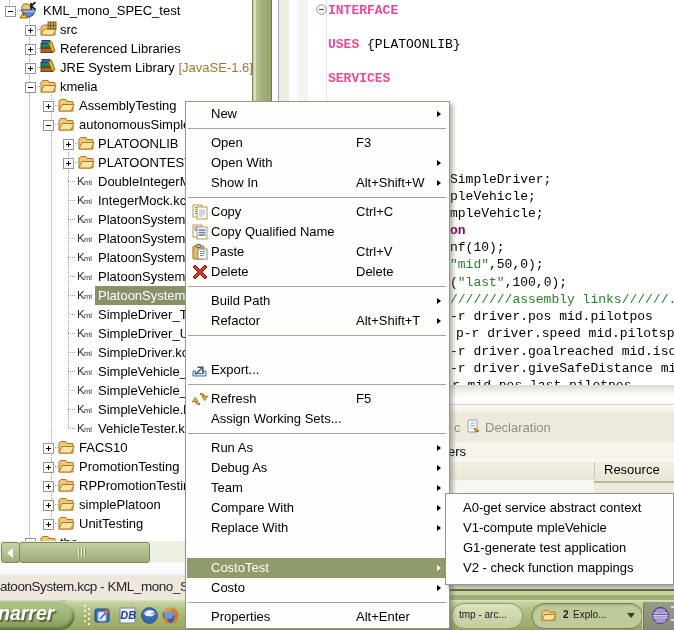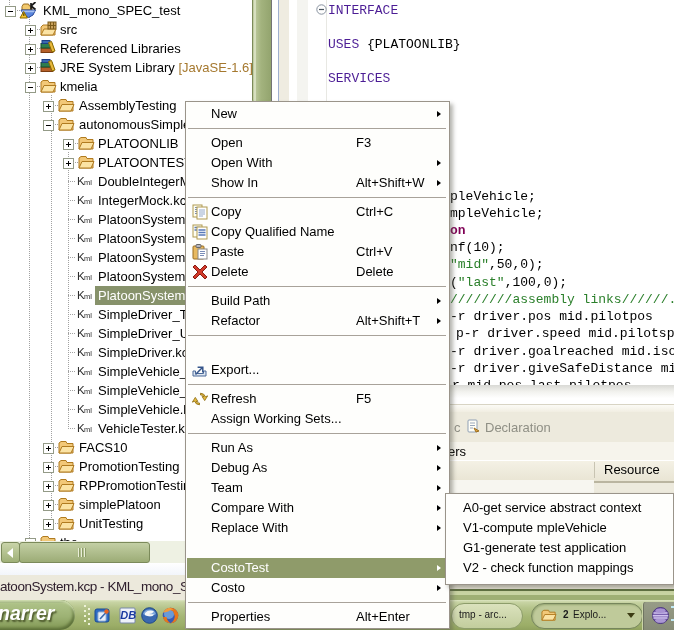--- a/index.html
+++ b/index.html
@@ -23,21 +23,21 @@
 #hsb{position:absolute;left:0;top:541px;width:272px;height:22px;background:#eef1e3}
 .sbtn{position:absolute;top:1px;width:17px;height:19px;background:linear-gradient(180deg,#c9d4a8,#9fb078);border:1px solid #7b8a5a;border-radius:3px;color:#fff;font-size:11px;line-height:17px;text-align:center}
 #hthumb{position:absolute;left:19px;top:1px;width:129px;height:19px;background:linear-gradient(180deg,#c3cfa4,#9cac76);border:1px solid #7b8a5a;border-radius:3px}
 #hthumb:before{content:"";position:absolute;left:58px;top:5px;width:9px;height:9px;background-image:repeating-linear-gradient(90deg,#e9eed8 0 1px,#8c9c68 1px 2px,transparent 2px 3px)}
 
 #editor{position:absolute;left:272px;top:0;width:402px;height:404px;background:#fff;overflow:hidden}
 #editor .blue{position:absolute;left:6px;top:0;width:1px;height:100%;background:#9fb0cf}
 #editor .ruler{position:absolute;left:7px;top:0;width:10px;height:100%;background:#efece1}
 #editor .numcol{position:absolute;left:25px;top:0;width:11px;height:100%;background:#f4f4f0}
 .code{position:absolute;font-family:"Liberation Mono",monospace;font-size:13px;line-height:17px;white-space:pre}
-.kw1{color:#4c1d95;font-weight:normal}
+.kw1{color:#ec4899;font-weight:bold}
 .kw2{color:#7F0055;font-weight:bold}
 .str{color:#2A7F2A}
 .com{color:#2A7F2A}
 #fadeline{position:absolute;left:0px;top:385px;width:402px;height:19px;background:linear-gradient(180deg,#d9d9d5,#f2f2ee 35%,#fff 70%)}
 
 .menu{position:absolute;background:#fefefc;border:1px solid #9a948a;box-shadow:3px 3px 4px rgba(90,90,80,.45)}
 .mi{position:absolute;left:1px;right:1px;height:20px;line-height:20px;font-size:13px;white-space:nowrap}
 .mi .t{position:absolute;left:24px}
 .mi .a{position:absolute;left:169px}
 .arr{position:absolute;right:7px;top:6.5px;width:0;height:0;border-left:4px solid #000;border-top:3.5px solid transparent;border-bottom:3.5px solid transparent}
@@ -377,20 +377,21 @@
       <div class="ruler"></div>
       <div class="numcol"></div>
       <div style="position:absolute;left:54px;top:0;width:1px;height:100%;background:#e8e8e3"></div>
   <svg class="abs" style="left:44px;top:4px" width="11" height="11" viewBox="0 0 11 11">
         <circle cx="5.5" cy="5.5" r="4.7" fill="#fefefe" stroke="#87919e"></circle>
         <path d="M3 5.5 h5" stroke="#4a5560" stroke-width="1.2"></path>
       </svg>
   <div class="code" style="left:56px;top:2px"><span class="kw1">INTERFACE</span></div>
   <div class="code" style="left:56px;top:36px"><span class="kw1">USES</span> {PLATOONLIB}</div>
   <div class="code" style="left:56px;top:70px"><span class="kw1">SERVICES</span></div>
+  <div class="code" style="left:178px;top:171px">SimpleDriver;</div>
   <div class="code" style="left:178px;top:188px">pleVehicle;</div>
   <div class="code" style="left:178px;top:205px">mpleVehicle;</div>
   <div class="code" style="left:178px;top:222px"><span class="kw2">on</span></div>
   <div class="code" style="left:178px;top:239px">nf(10);</div>
   <div class="code" style="left:178px;top:256px"><span class="str">"mid"</span>,50,0);</div>
   <div class="code" style="left:178px;top:274px">(<span class="str">"last"</span>,100,0);</div>
   <div class="code" style="left:178px;top:291px"><span class="com">////////assembly links//////.</span></div>
   <div class="code" style="left:178px;top:308px">-r driver.pos mid.pilotpos</div>
   <div class="code" style="left:184px;top:325px">p-r driver.speed mid.pilotsp</div>
   <div class="code" style="left:178px;top:343px">-r driver.goalreached mid.iso</div>

